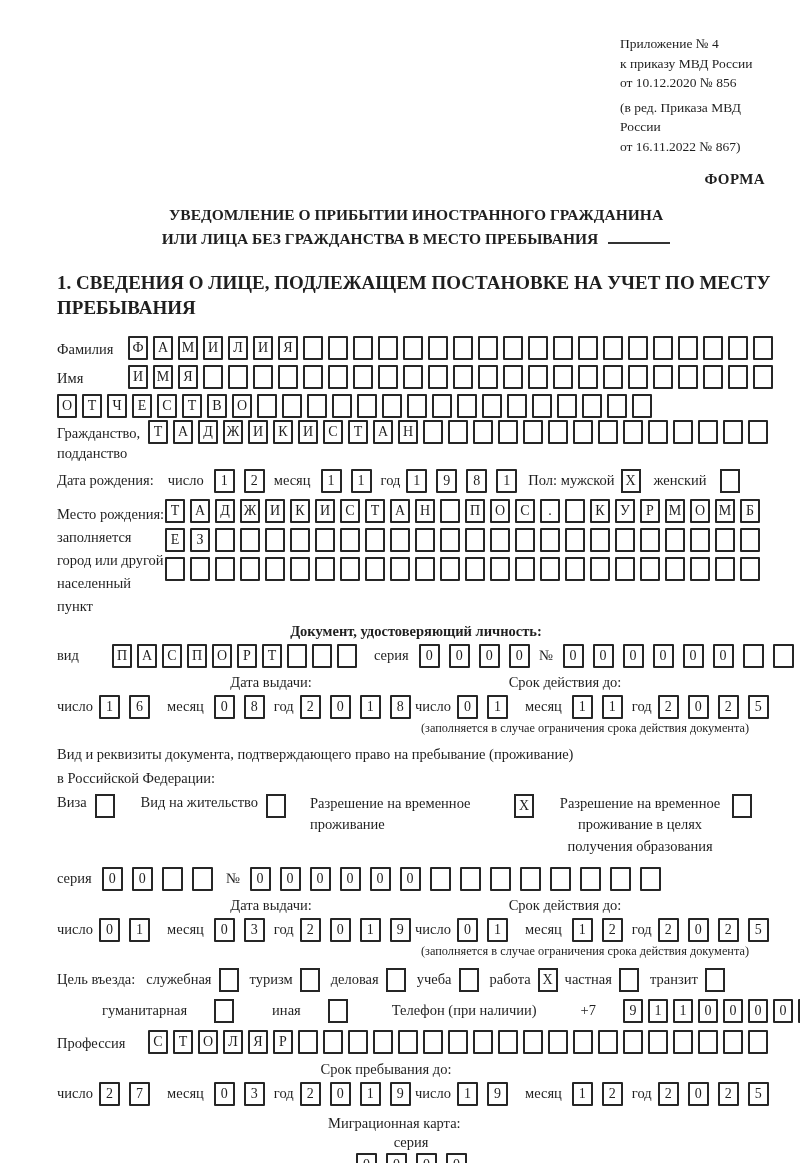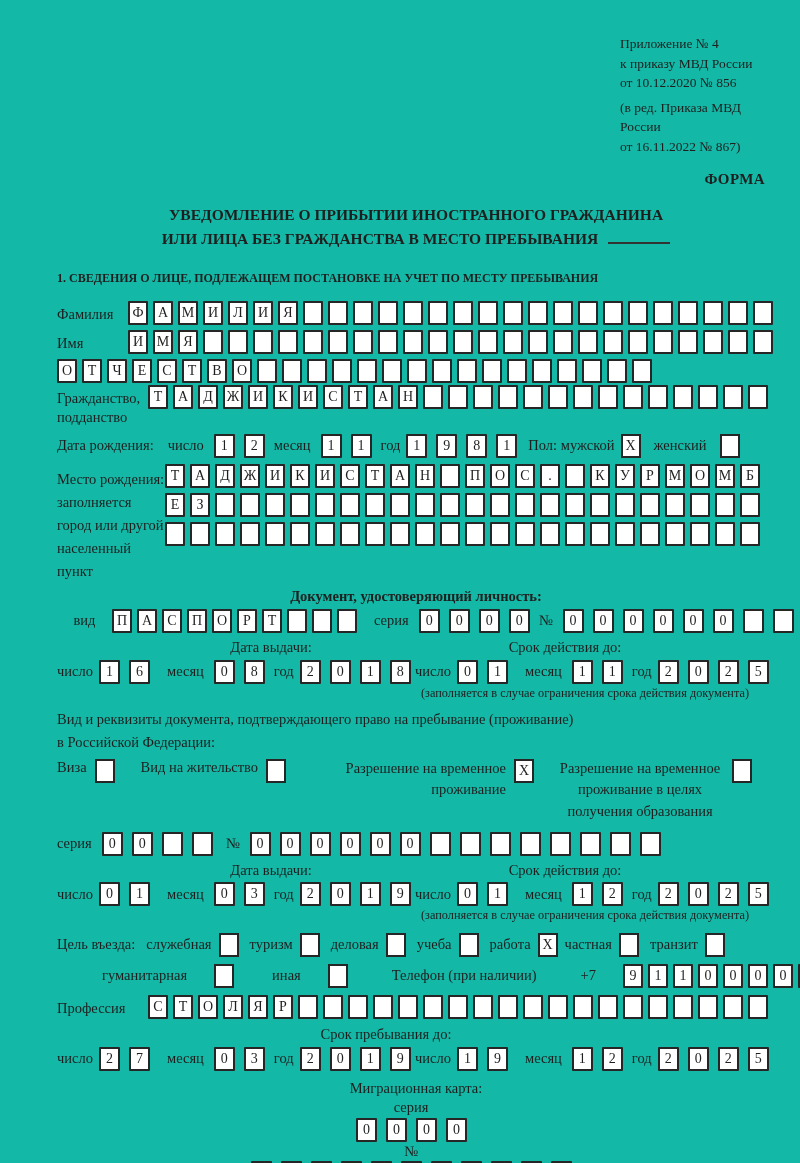--- a/index.html
+++ b/index.html
@@ -1,64 +1,64 @@
 <!DOCTYPE html>
 <html><head>
 <meta charset="utf-8">
 <style>
   * { margin:0; padding:0; box-sizing:border-box; }
   html,body { background:#888; }
   body { display:block; }
   .page {
     position:relative; width:800px; height:1163px; margin:0 auto;
-    background:#14b8a6; color:#1f1f1f; overflow:hidden;
+    background:#ffffff; color:#1f1f1f; overflow:hidden;
     font-family:"Liberation Serif","DejaVu Serif",serif;
     font-size:14.5px; line-height:1.35;
     padding:34px 25px 10px 57px;
   }
   .annex { margin-left:563px; font-size:13.5px; line-height:1.45; }
   .annex .rev { margin-top:5px; }
   .forma { text-align:right; padding-right:10px; font-weight:bold; font-size:15px; margin-top:13px; letter-spacing:.4px; }
   .title { text-align:center; font-weight:bold; font-size:15.5px; line-height:1.55; margin-top:13px; }
   .blank-underline { display:inline-block; width:62px; height:14px; border-bottom:2.5px solid #333; margin-left:10px; }
-  .section-title { font-weight:bold; font-size:12px; margin-top:19px; }
+  .section-title { font-weight:bold; font-size:19px; margin-top:19px; }
 
   .fieldrow { display:flex; align-items:flex-start; margin-top:5px; }
   .flabel { flex:none; padding-top:4px; }
   .w71 { width:71px; } .w91 { width:91px; } .w106 { width:106px; } .w108 { width:108px; } .w88 { width:88px; }
   .boxrow { display:flex; flex:none; }
   .c {
     flex:none; display:inline-block; width:20px; height:24px;
     border:2px solid #262626; border-radius:1px; margin-right:5px;
     text-align:center; font-size:14px; line-height:20px; background:#fff;
   }
   .w { width:21px; margin-right:9px; }
   .chk {
     flex:none; display:inline-block; width:20px; height:24px;
     border:2px solid #262626; text-align:center; font-size:14px; line-height:20px;
     vertical-align:middle; background:#fff;
   }
   .inl { display:flex; align-items:center; }
-  .lab { flex:none;text-align:center; }
+  .lab { flex:none; }
   .mr6 { margin-right:6px; } .mr10 { margin-right:10px; } .mr14 { margin-right:14px; } .ml12 { margin-left:12px; }
 
   .center-bold { text-align:center; font-weight:bold; margin-top:4px; }
   .twocol { display:flex; margin-top:5px; }
   .col1 { width:358px; flex:none; }
   .col2 { flex:1; }
   .dhead1 { text-align:center; padding-left:70px; }
   .dhead2 { text-align:center; padding-right:60px; }
   .dg { display:flex; align-items:center; }
   .note { font-size:12.3px; text-align:right; padding-right:26px; margin-top:1px; }
   .para { margin-top:7px; line-height:1.6; }
 
   .resrow { display:flex; align-items:flex-start; margin-top:3px; }
   .resitem { display:flex; align-items:flex-start; }
   .resitem .chk { margin-left:8px; margin-top:1px; }
-  .wrap196 { width:196px; text-align:right; line-height:1.5; }
+  .wrap196 { width:196px; text-align:left; line-height:1.5; }
   .wrap170 { width:168px; text-align:center; line-height:1.5; }
 
   .purposerow { display:flex; align-items:center; margin-top:9px; }
   .purposerow .lab { margin-right:7px; }
   .purposerow .chk { margin-right:11px; }
   .indent45 { padding-left:45px; }
   .gaprows > .boxrow { margin-bottom:5px; }
 </style>
 </head>
 <body>

